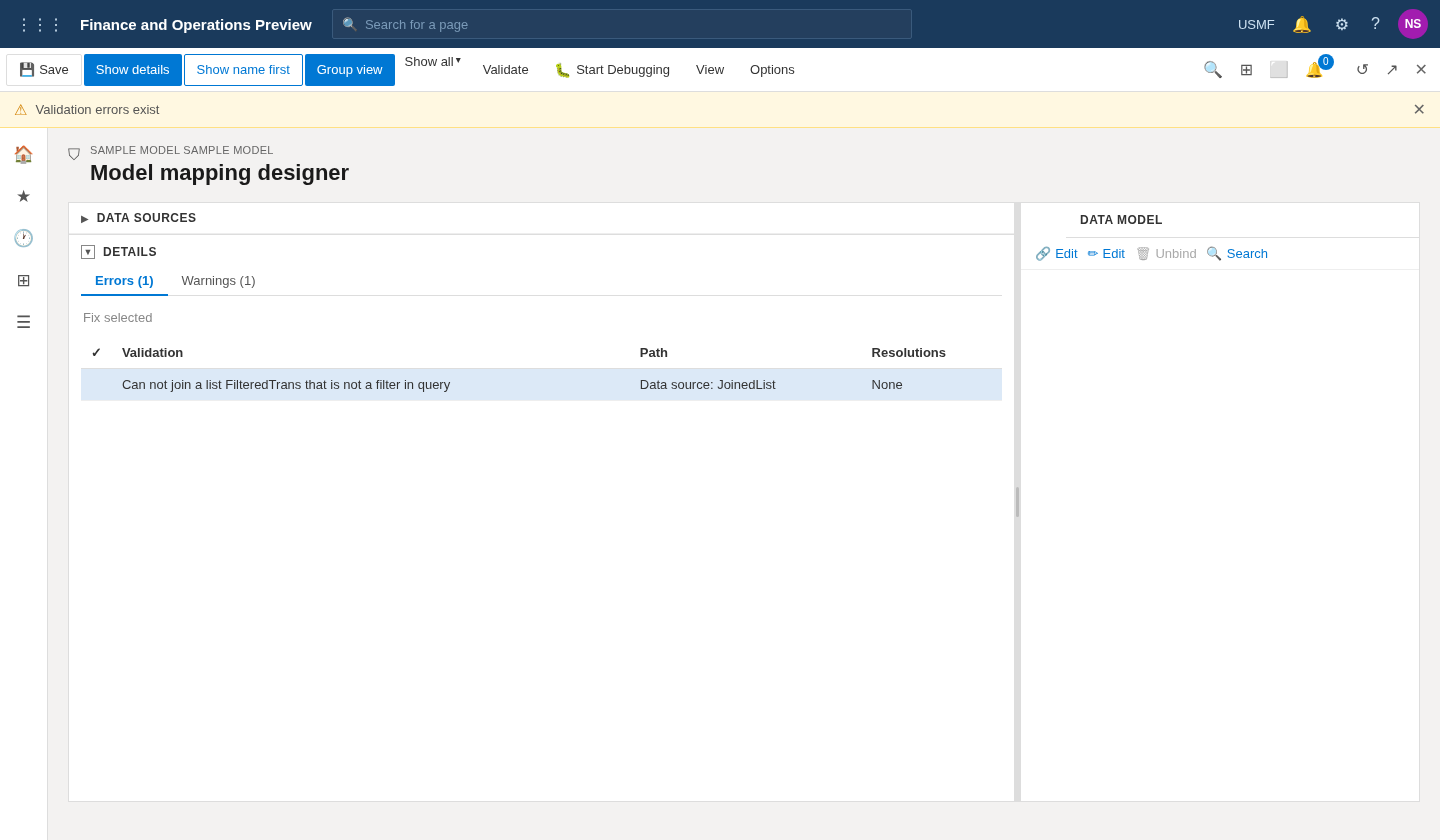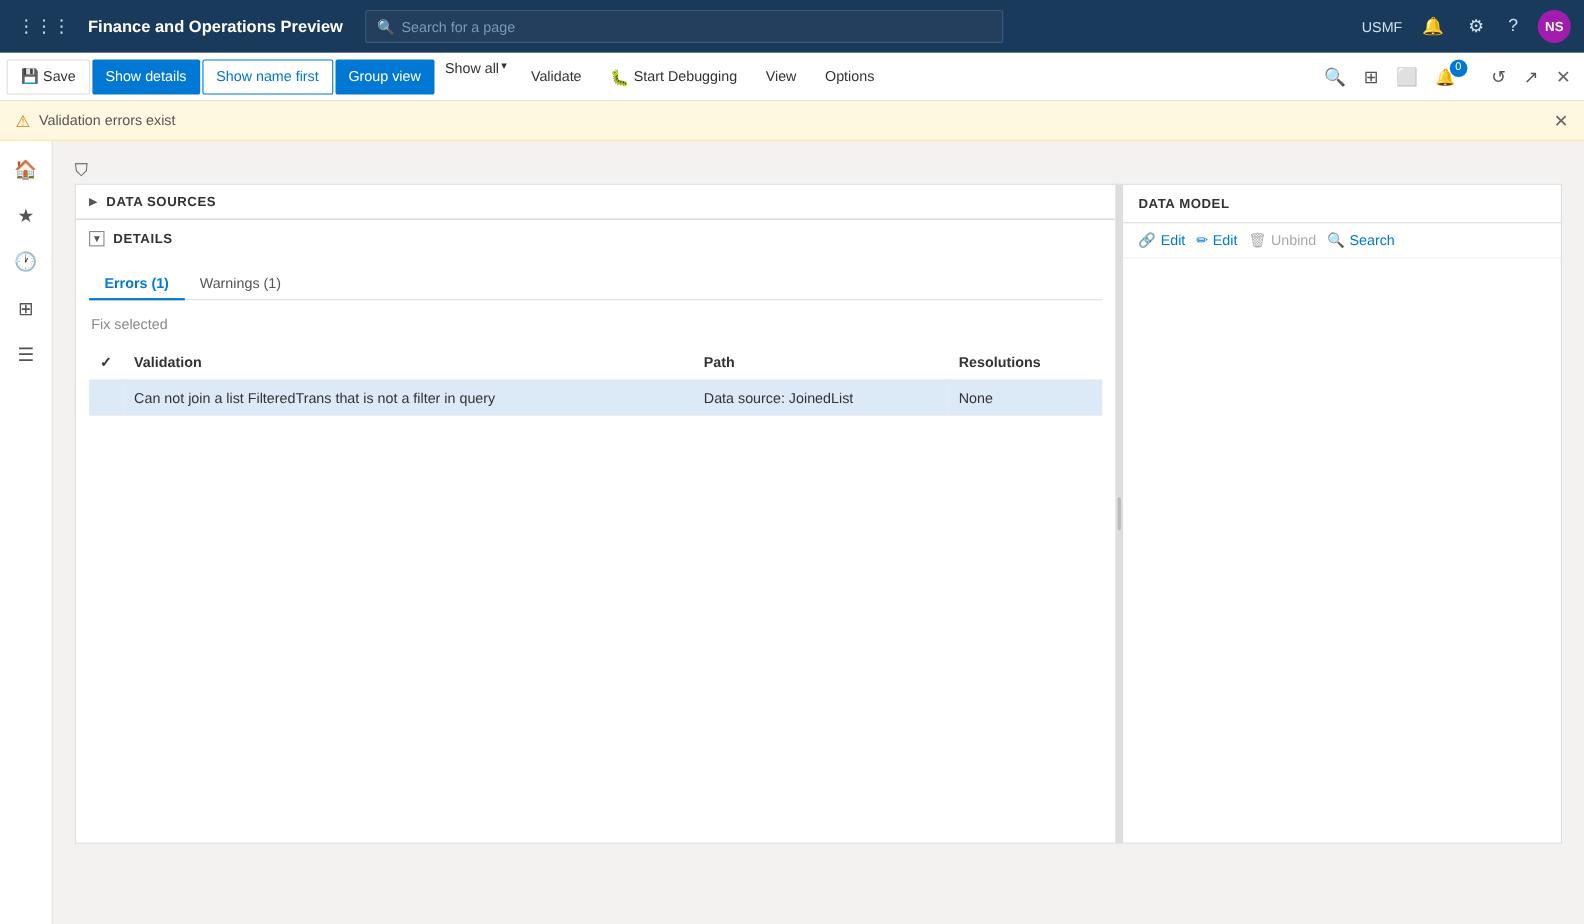--- a/index.html
+++ b/index.html
@@ -283,21 +283,20 @@
       border-bottom: 1px solid #ddd;
       margin-bottom: 10px;
     }
     .detail-tab {
       padding: 6px 14px;
       font-size: 13px;
       color: #555;
       cursor: pointer;
       border-bottom: 2px solid transparent;
       margin-bottom: -1px;
-      margin-top: 12px;
     }
     .detail-tab.active {
       color: #0078d4;
       border-bottom: 2px solid #0078d4;
       font-weight: 600;
     }
 
     .fix-selected-btn {
       background: none;
       border: none;
@@ -341,20 +340,21 @@
       border-left: 1px solid #ddd;
       display: flex;
       flex-direction: column;
     }
     .right-panel-header {
       padding: 10px 14px;
       border-bottom: 1px solid #ddd;
       display: flex;
       align-items: center;
       justify-content: space-between;
+      margin-left: 45px;
     }
     .right-panel-title {
       font-size: 12px;
       font-weight: 700;
       color: #333;
       letter-spacing: 0.5px;
       text-transform: uppercase;
     }
     .right-panel-actions {
       display: flex;
@@ -482,20 +482,24 @@
     <div class="sidebar-icon">★</div>
     <div class="sidebar-icon">🕐</div>
     <div class="sidebar-icon">⊞</div>
     <div class="sidebar-icon">☰</div>
   </div>
 
   <div class="page-content">
 
     <div style="display:flex;align-items:flex-start;gap:10px;margin-bottom:2px;">
       <span style="font-size:16px;color:#555;margin-top:2px;cursor:pointer;">⛉</span>
+      <div>
+        <div class="breadcrumb">SAMPLE MODEL SAMPLE MODEL</div>
+        <div class="page-title">Model mapping designer</div>
+      </div>
     </div>
 
 
     <div class="content-area">
 
       <div class="left-panel">
 
         <div class="section-header">
           <span class="expand-icon">▶</span>
           <span class="section-header-title">DATA SOURCES</span>

